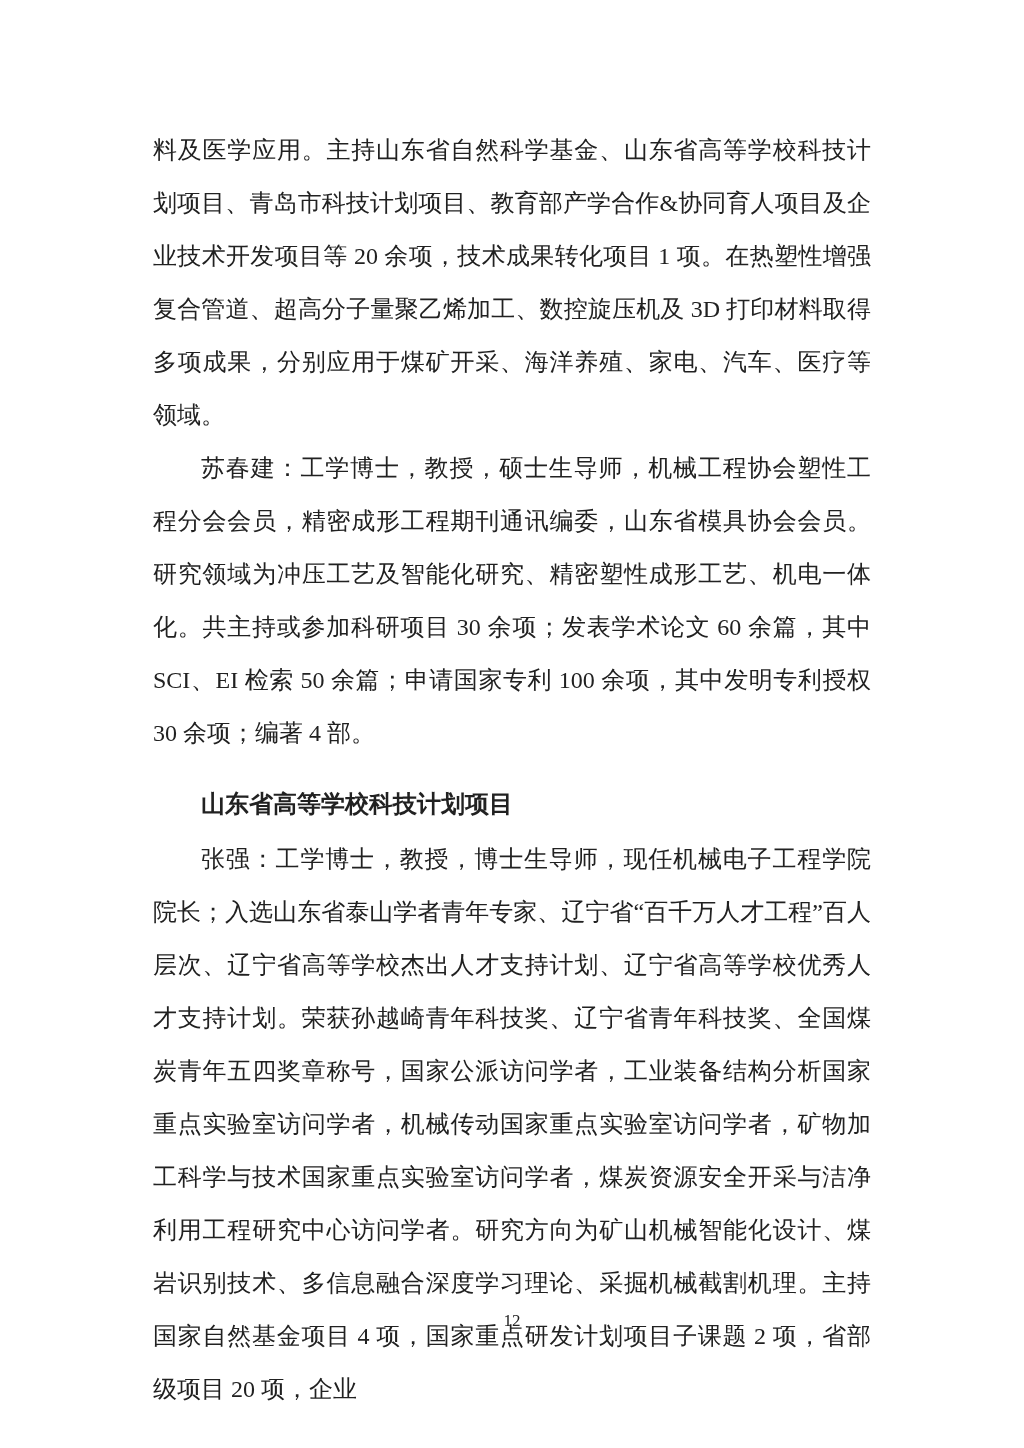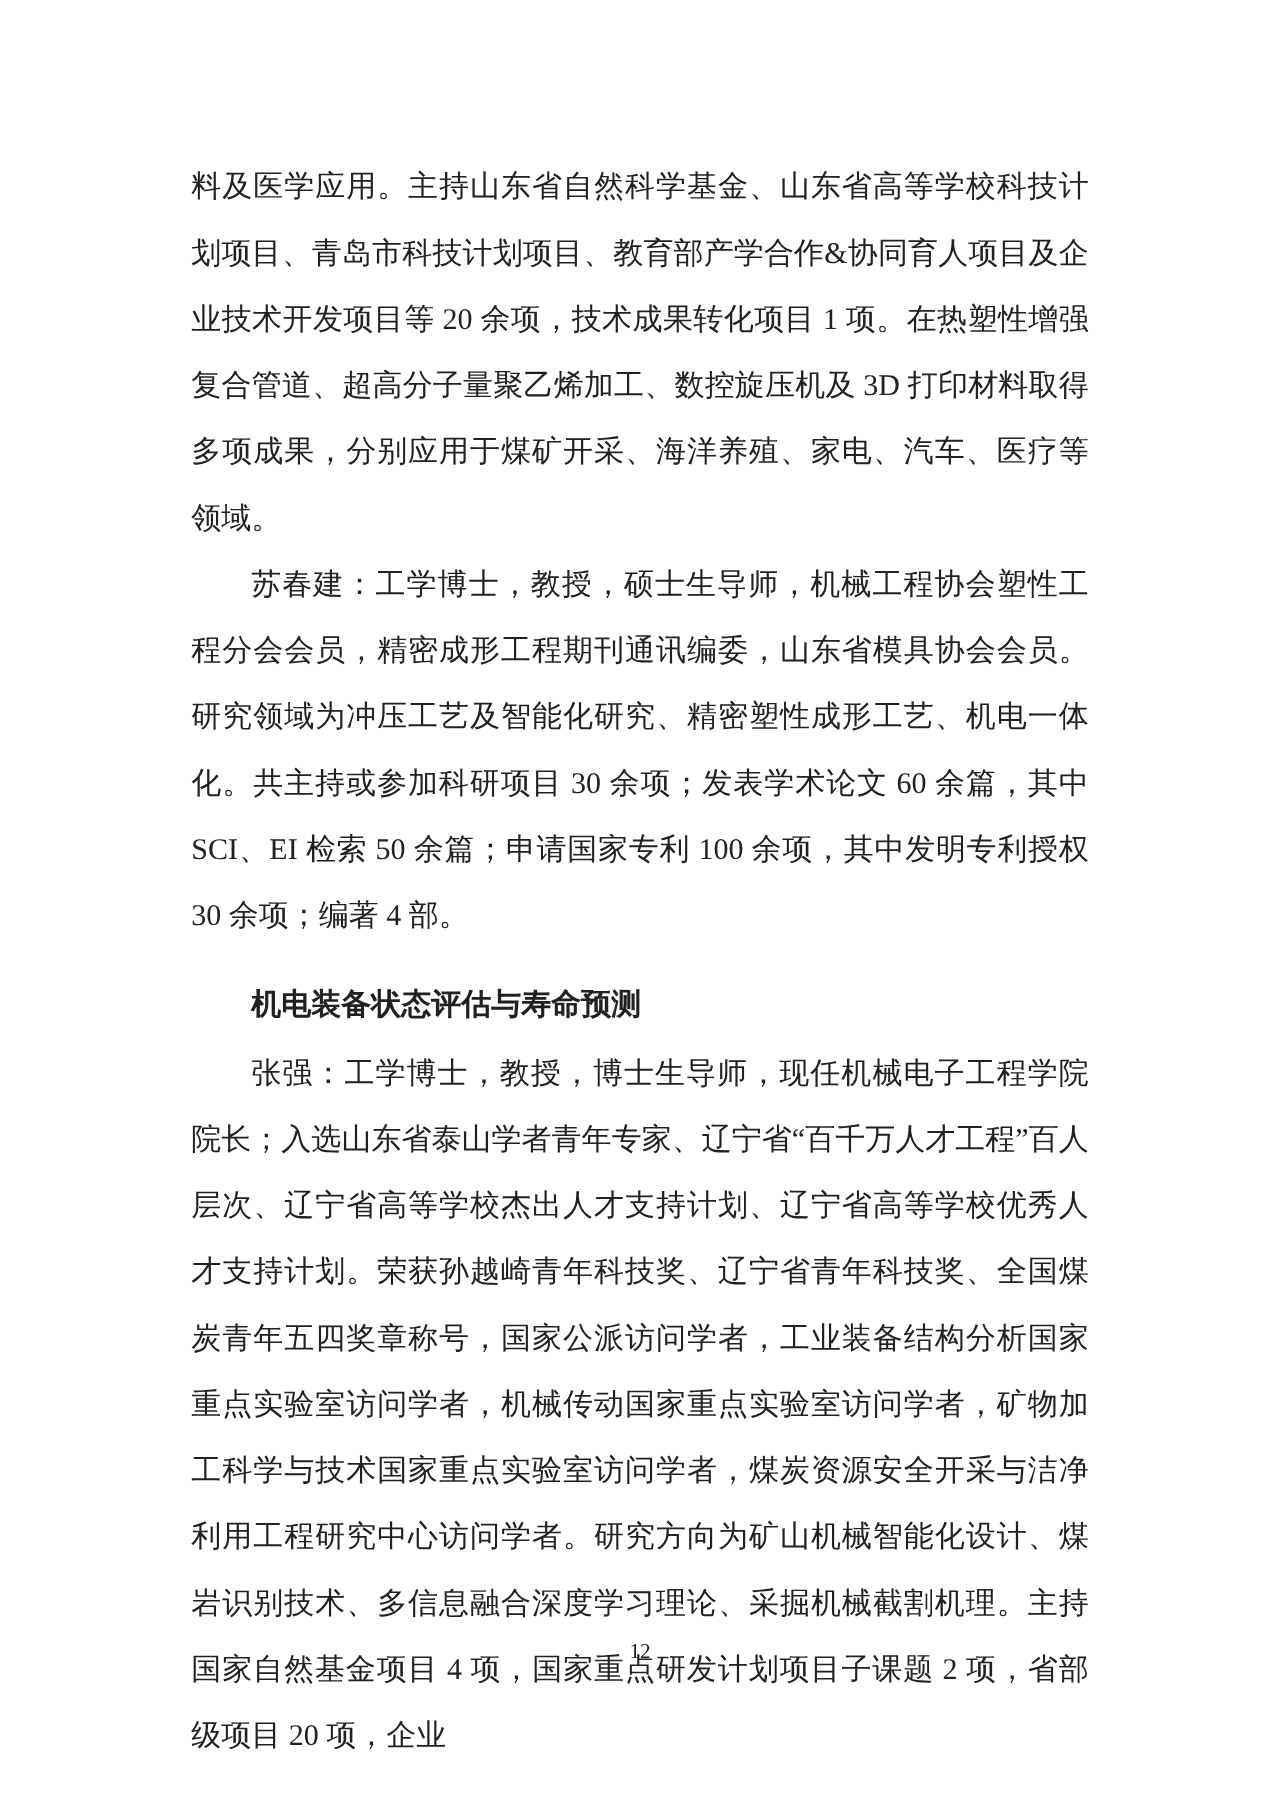--- a/index.html
+++ b/index.html
@@ -52,17 +52,17 @@
     color: #212121;
   }
 </style>
 </head>
 <body>
 
 <div class="page">
   <div class="text-block">
     <p class="para no-indent">料及医学应用。主持山东省自然科学基金、山东省高等学校科技计划项目、青岛市科技计划项目、教育部产学合作&amp;协同育人项目及企业技术开发项目等 20 余项，技术成果转化项目 1 项。在热塑性增强复合管道、超高分子量聚乙烯加工、数控旋压机及 3D 打印材料取得多项成果，分别应用于煤矿开采、海洋养殖、家电、汽车、医疗等领域。</p>
     <p class="para">苏春建：工学博士，教授，硕士生导师，机械工程协会塑性工程分会会员，精密成形工程期刊通讯编委，山东省模具协会会员。研究领域为冲压工艺及智能化研究、精密塑性成形工艺、机电一体化。共主持或参加科研项目 30 余项；发表学术论文 60 余篇，其中 SCI、EI 检索 50 余篇；申请国家专利 100 余项，其中发明专利授权 30 余项；编著 4 部。</p>
-    <h2 class="heading">机电装备状态评估与寿命预测</h2>
+    <h2 class="heading">山东省高等学校科技计划项目</h2>
     <p class="para">张强：工学博士，教授，博士生导师，现任机械电子工程学院院长；入选山东省泰山学者青年专家、辽宁省“百千万人才工程”百人层次、辽宁省高等学校杰出人才支持计划、辽宁省高等学校优秀人才支持计划。荣获孙越崎青年科技奖、辽宁省青年科技奖、全国煤炭青年五四奖章称号，国家公派访问学者，工业装备结构分析国家重点实验室访问学者，机械传动国家重点实验室访问学者，矿物加工科学与技术国家重点实验室访问学者，煤炭资源安全开采与洁净利用工程研究中心访问学者。研究方向为矿山机械智能化设计、煤岩识别技术、多信息融合深度学习理论、采掘机械截割机理。主持国家自然基金项目 4 项，国家重点研发计划项目子课题 2 项，省部级项目 20 项，企业</p>
   </div>
   <div class="page-footer">12</div>
 </div>
 
 </body></html>

